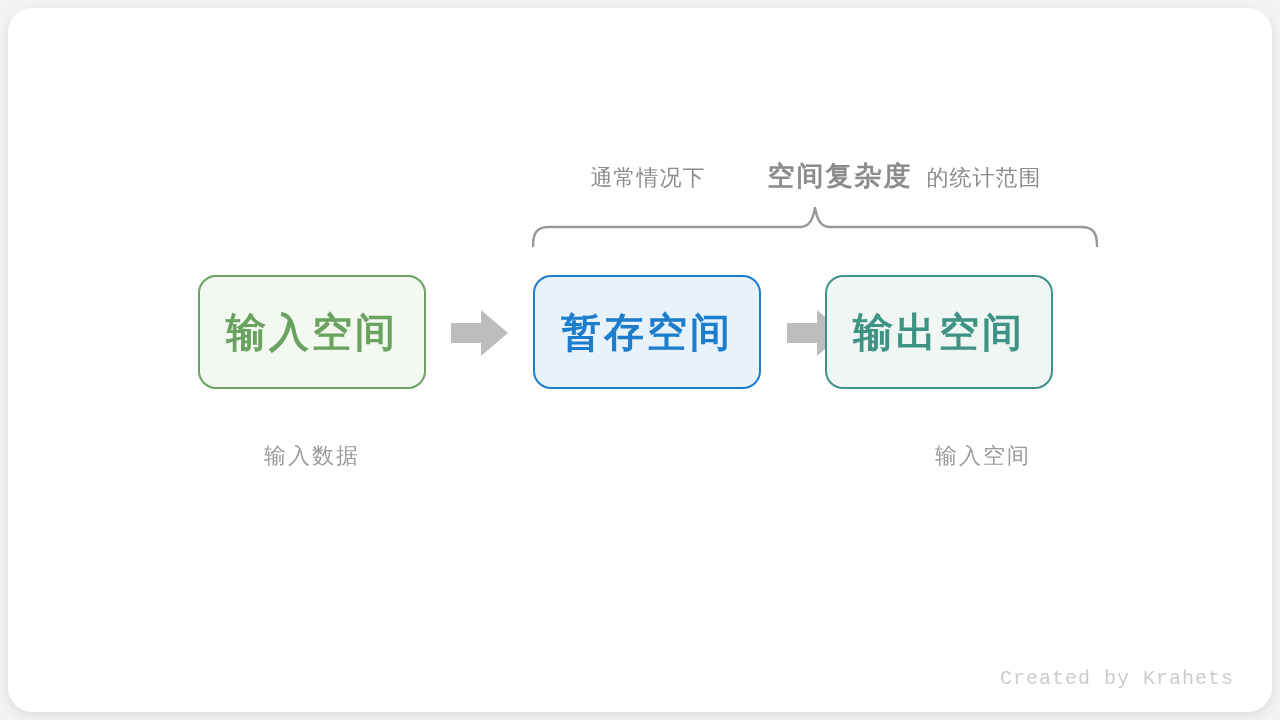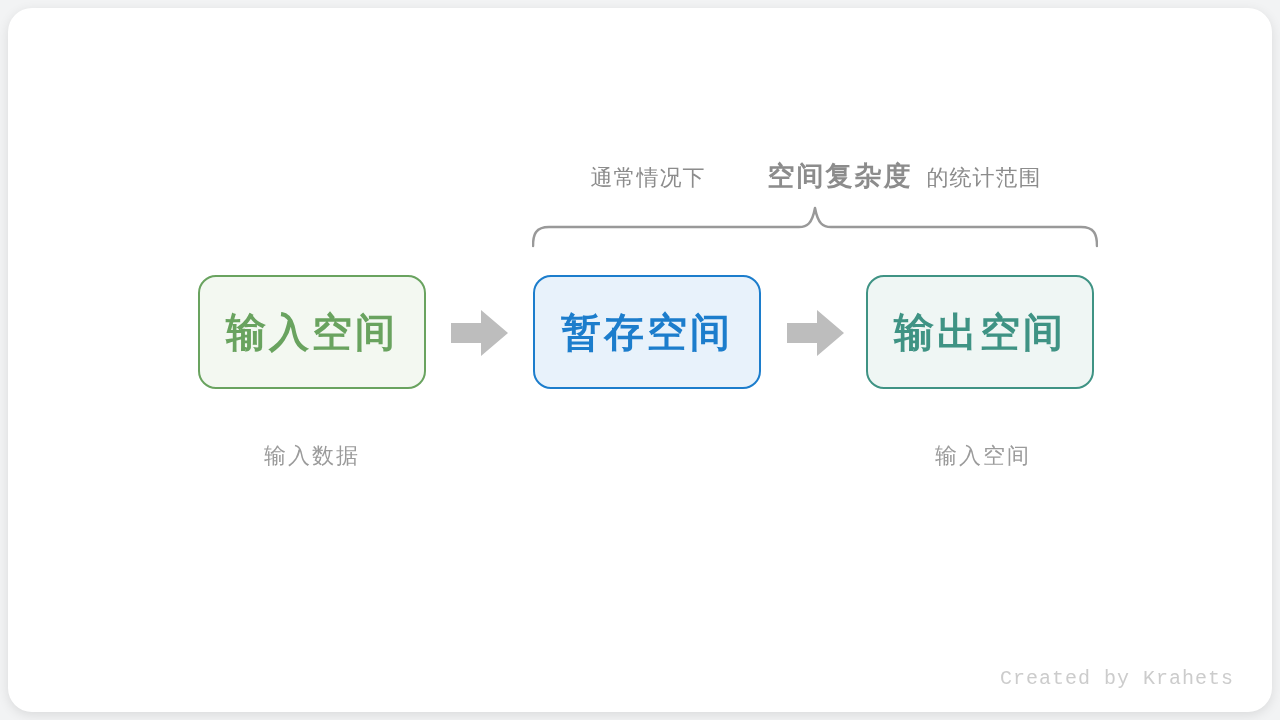--- a/index.html
+++ b/index.html
@@ -42,21 +42,21 @@
     border: 2.5px solid;
     display: flex;
     align-items: center;
     justify-content: center;
     font-size: 40px;
     font-weight: bold;
     letter-spacing: 3px;
   }
   .box.green { left: 190px; border-color: var(--green); color: var(--green); background: var(--green-bg); }
   .box.blue  { left: 525px; border-color: var(--blue);  color: var(--blue);  background: var(--blue-bg); }
-  .box.teal  { left: 858px; border-color: var(--teal);  color: var(--teal);  background: var(--teal-bg); }
+  .box.teal  { left: 817px; border-color: var(--teal);  color: var(--teal);  background: var(--teal-bg); }
   .arrow { position: absolute; top: 302px; width: 57px; height: 46px; }
   .arrow.a1 { left: 443px; }
   .arrow.a2 { left: 779px; }
   
   .sublist {
     position: absolute;
     top: 424px;
     transform: translateX(-50%);
     text-align: center;
     font-size: 22px;

